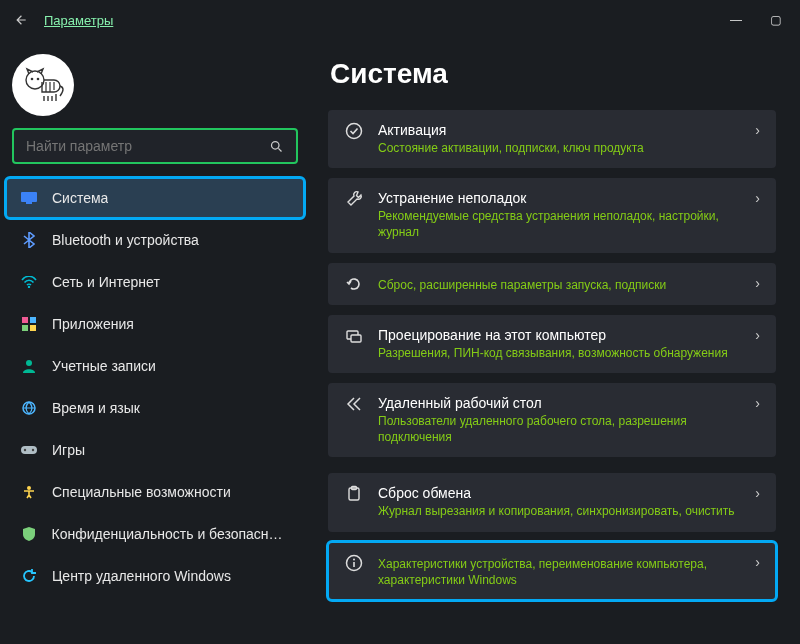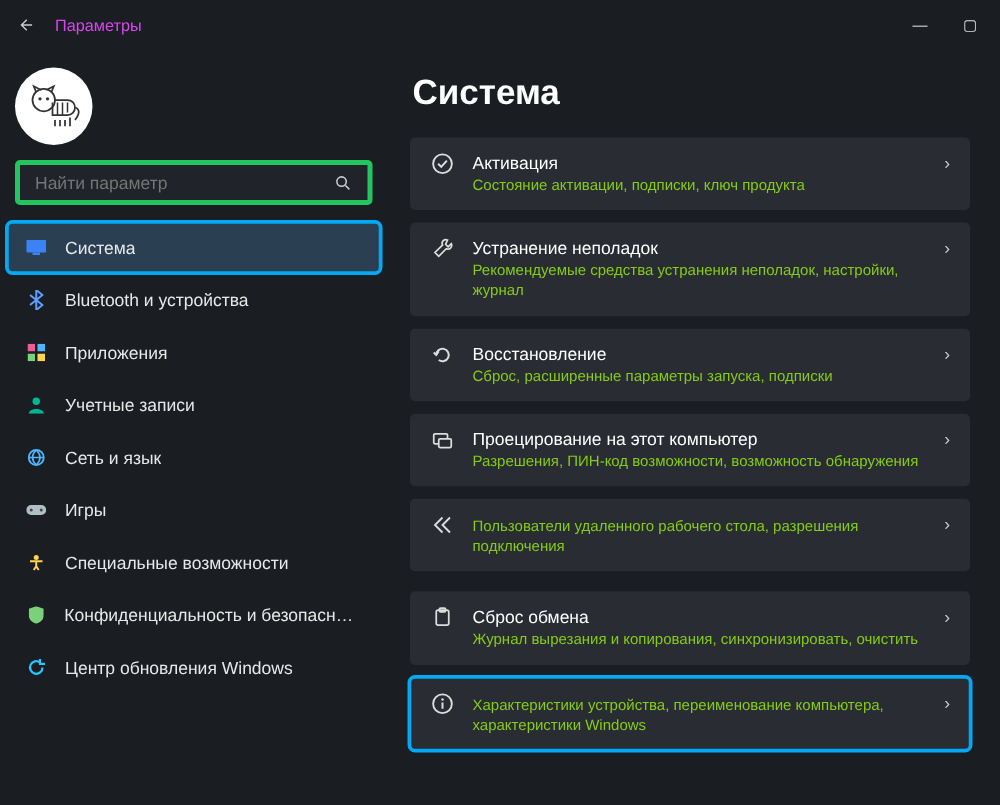--- a/index.html
+++ b/index.html
@@ -11,34 +11,34 @@
       font-family: 'Segoe UI', Arial, sans-serif;
       overflow: hidden;
     }
     .titlebar {
       display: flex;
       align-items: center;
       height: 40px;
       padding: 0 14px;
     }
     .titlebar .back { font-size: 14px; color: #ccc; margin-right: 16px; cursor: pointer; }
-    .titlebar .title { font-size: 13px; color: #d946ef; flex: 1; }
+    .titlebar .title { font-size: 13px; color: #86efac; flex: 1; text-decoration: underline; }
     .win-controls { display: flex; gap: 20px; }
     .win-controls span { font-size: 12px; color: #ddd; cursor: pointer; width: 20px; text-align: center; }
     .layout { display: flex; height: calc(100% - 40px); }
     .sidebar { width: 310px; padding: 10px 6px 0 6px; }
     .avatar {
       width: 62px; height: 62px; border-radius: 50%;
       background: #ffffff; margin: 4px 0 12px 6px;
       display: flex; align-items: center; justify-content: center;
       font-size: 30px;
     }
     .search-box {
       display: flex; align-items: center;
-      background: #202329; border: 4px solid #22c55e; border-radius: 4px;
+      background: #202329; border: 2px solid #22c55e; border-radius: 4px;
       height: 36px; padding: 0 12px; margin: 0 6px 14px 6px;
     }
     .search-box input {
       flex: 1; background: transparent; border: none; outline: none;
       color: #ccc; font-size: 14px;
     }
     .search-box .sicn { color: #ccc; font-size: 14px; }
     .nav-list { list-style: none; }
     .nav-item {
       display: flex; align-items: center; gap: 14px;
@@ -131,20 +131,29 @@
       </li>
       <li class="nav-item">
         <span class="icn ic-bt">
             <svg width="12" height="16" viewBox="0 0 12 16">
               <path d="M6 0 L11 4 L6 8 L11 12 L6 16 V0 M1 4 L6 8 M1 12 L6 8" stroke="#5e9cff" stroke-width="1.6" fill="none"></path>
             </svg>
           </span>
         <span class="label">Bluetooth и устройства</span>
       </li>
       <li class="nav-item">
+        <span class="icn ic-net">
+            <svg width="16" height="12" viewBox="0 0 16 12">
+              <path d="M1 4 C5 -1 11 -1 15 4 M3.5 6.5 C6 3.5 10 3.5 12.5 6.5 M6 9 C7 8 9 8 10 9" stroke="#00bcd4" stroke-width="1.6" fill="none"></path>
+              <circle cx="8" cy="11" r="1.2" fill="#00bcd4"></circle>
+            </svg>
+          </span>
+        <span class="label">Сеть и Интернет</span>
+      </li>
+      <li class="nav-item">
         <span class="icn ic-apps">
             <svg width="14" height="14" viewBox="0 0 14 14">
               <rect x="0" y="0" width="6" height="6" fill="#ef5b94"></rect>
               <rect x="8" y="0" width="6" height="6" fill="#4db6ff"></rect>
               <rect x="0" y="8" width="6" height="6" fill="#7bd07b"></rect>
               <rect x="8" y="8" width="6" height="6" fill="#ffd54f"></rect>
             </svg>
           </span>
         <span class="label">Приложения</span>
       </li>
@@ -157,21 +166,21 @@
           </span>
         <span class="label">Учетные записи</span>
       </li>
       <li class="nav-item">
         <span class="icn ic-time">
             <svg width="14" height="14" viewBox="0 0 14 14">
               <circle cx="7" cy="7" r="6" fill="none" stroke="#4db6ff" stroke-width="1.5"></circle>
               <path d="M1 7 H13 M7 1 C3 5 3 9 7 13 M7 1 C11 5 11 9 7 13" stroke="#4db6ff" stroke-width="1.2" fill="none"></path>
             </svg>
           </span>
-        <span class="label">Сеть и язык</span>
+        <span class="label">Время и язык</span>
       </li>
       <li class="nav-item">
         <span class="icn ic-game">
             <svg width="16" height="10" viewBox="0 0 16 10">
               <rect x="0" y="1" width="16" height="8" rx="4" fill="#b0bec5"></rect>
               <circle cx="4" cy="5" r="1.2" fill="#444"></circle>
               <circle cx="12" cy="5" r="1.2" fill="#444"></circle>
             </svg>
           </span>
         <span class="label">Игры</span>
@@ -193,21 +202,21 @@
           </span>
         <span class="label">Конфиденциальность и безопасность</span>
       </li>
       <li class="nav-item">
         <span class="icn ic-upd">
             <svg width="14" height="14" viewBox="0 0 14 14">
               <path d="M12 7 A5 5 0 1 1 10 3" stroke="#26c6ff" stroke-width="1.8" fill="none"></path>
               <path d="M10 0 L10 4 L14 4" stroke="#26c6ff" stroke-width="1.8" fill="none"></path>
             </svg>
           </span>
-        <span class="label">Центр обновления Windows</span>
+        <span class="label">Центр удаленного Windows</span>
       </li>
     </ul>
   </aside>
 
   <main class="main">
     <h1 class="page-title">Система</h1>
 
     <div class="card">
       <span class="cicn">
           <svg width="18" height="18" viewBox="0 0 18 18">
@@ -236,47 +245,47 @@
     </div>
 
     <div class="card">
       <span class="cicn">
           <svg width="18" height="18" viewBox="0 0 18 18">
             <path d="M4 9 A5 5 0 1 1 6 13" stroke="#ddd" stroke-width="1.6" fill="none"></path>
             <path d="M2 7 L4 9 L6 6" stroke="#ddd" stroke-width="1.6" fill="none"></path>
           </svg>
         </span>
       <div class="ctext">
-        <div class="ctitle">Восстановление</div>
         <div class="csub">Сброс, расширенные параметры запуска, подписки</div>
       </div>
       <span class="chevron">›</span>
     </div>
 
     <div class="card">
       <span class="cicn">
           <svg width="18" height="18" viewBox="0 0 18 18">
             <rect x="2" y="4" width="11" height="8" rx="1" fill="none" stroke="#ddd" stroke-width="1.4"></rect>
             <rect x="6" y="8" width="10" height="7" rx="1" fill="#292c33" stroke="#ddd" stroke-width="1.4"></rect>
           </svg>
         </span>
       <div class="ctext">
         <div class="ctitle">Проецирование на этот компьютер</div>
-        <div class="csub">Разрешения, ПИН-код возможности, возможность обнаружения</div>
+        <div class="csub">Разрешения, ПИН-код связывания, возможность обнаружения</div>
       </div>
       <span class="chevron">›</span>
     </div>
 
     <div class="card">
       <span class="cicn">
           <svg width="18" height="18" viewBox="0 0 18 18">
             <path d="M9 3 L3 9 L9 15 M15 3 L9 9 L15 15" stroke="#ddd" stroke-width="1.5" fill="none"></path>
           </svg>
         </span>
       <div class="ctext">
+        <div class="ctitle">Удаленный рабочий стол</div>
         <div class="csub">Пользователи удаленного рабочего стола, разрешения подключения</div>
       </div>
       <span class="chevron">›</span>
     </div>
 
     <div class="gap"></div>
 
     <div class="card">
       <span class="cicn">
           <svg width="18" height="18" viewBox="0 0 18 18">

